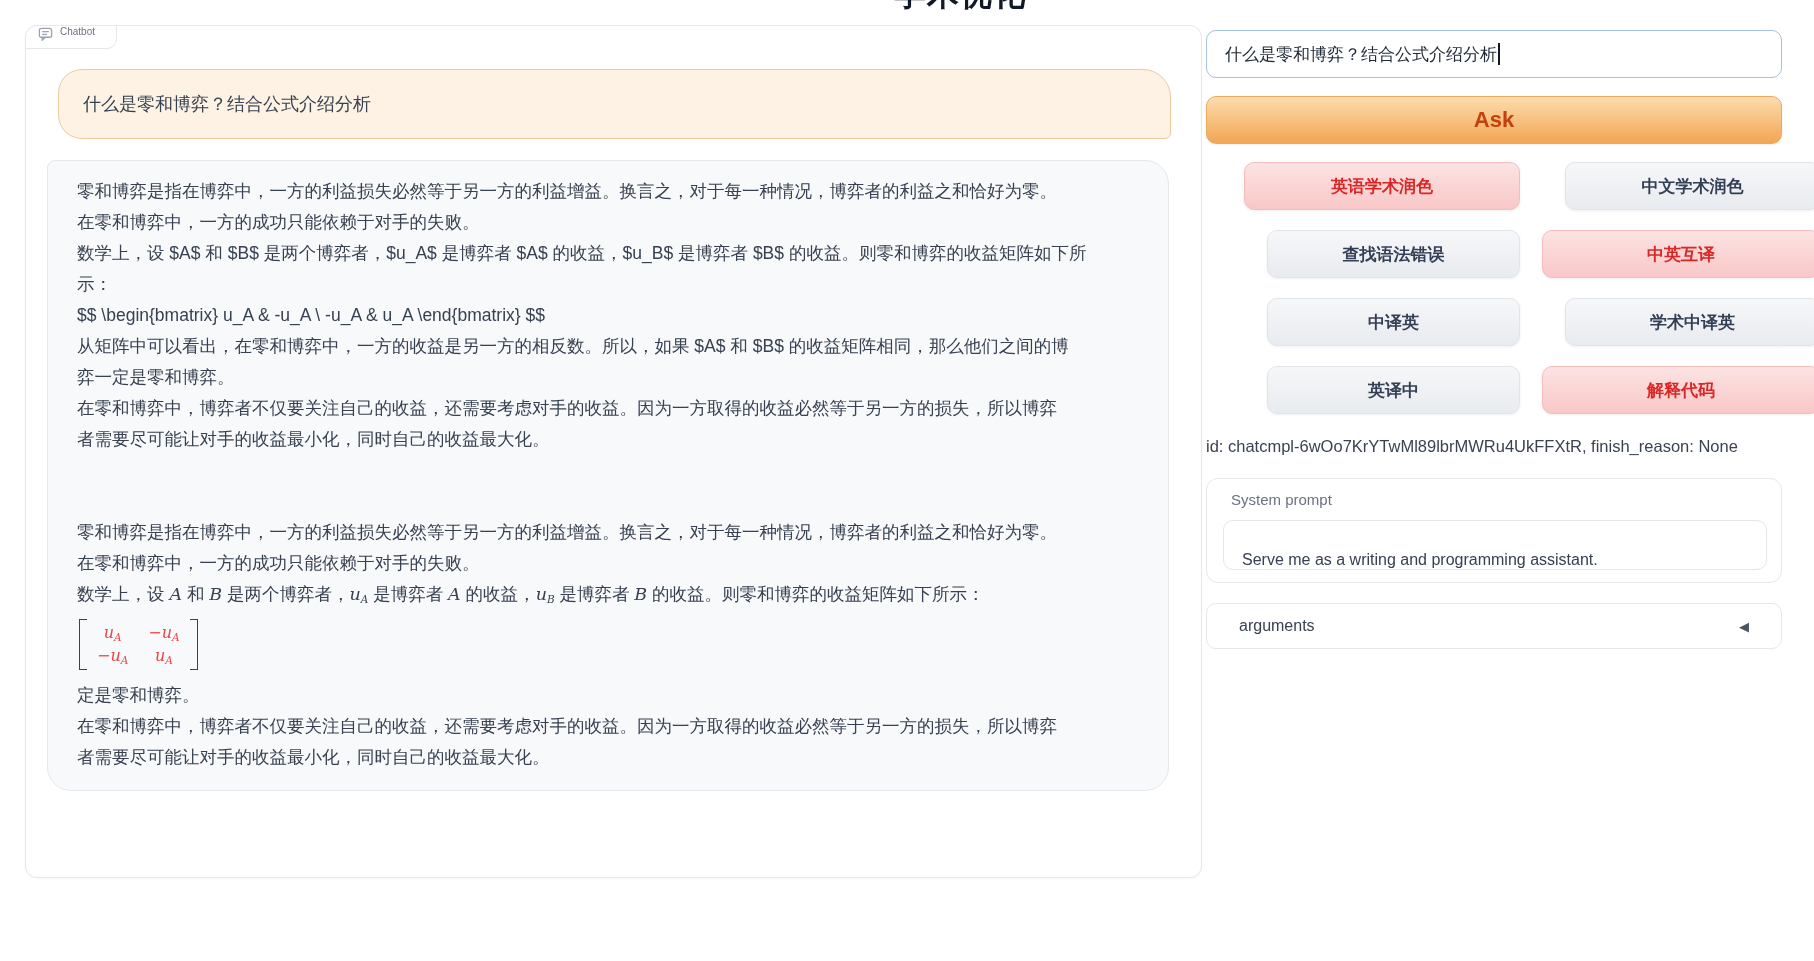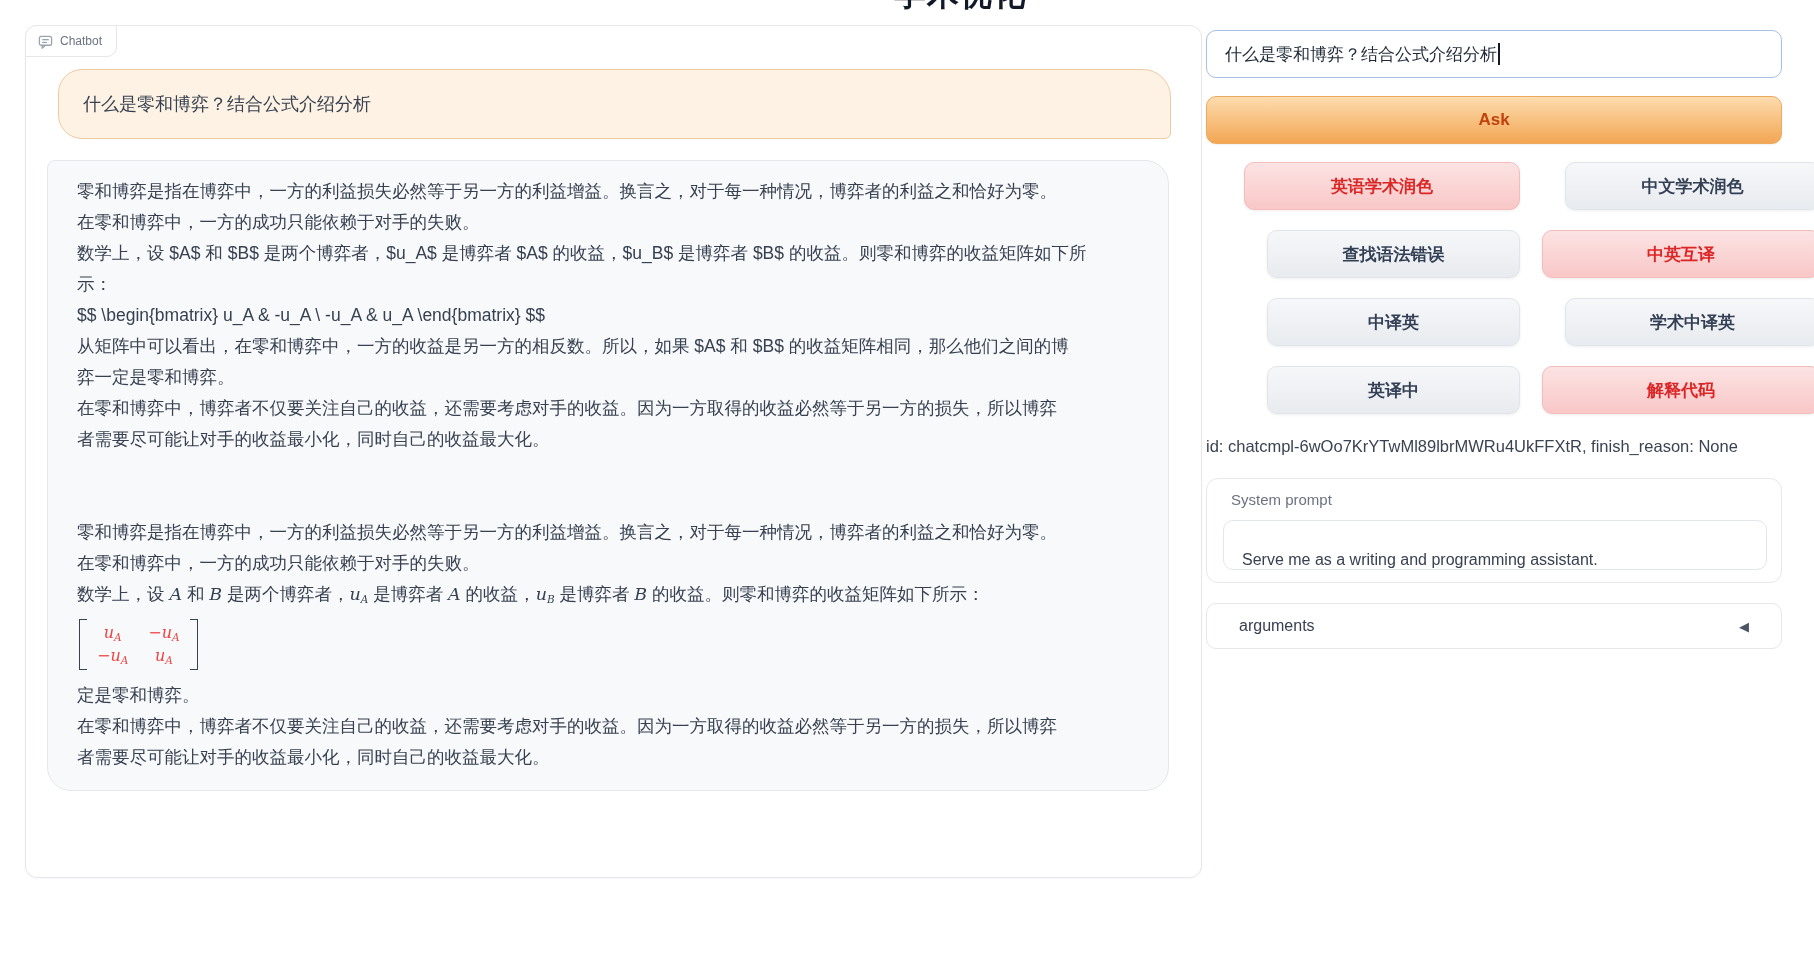--- a/index.html
+++ b/index.html
@@ -15,25 +15,25 @@
     text-align:center;font-size:32px;font-weight:700;color:#111827;
     letter-spacing:1px;
   }
   
   .chat-panel{
     position:absolute;left:25px;top:25px;width:1175px;height:851px;
     background:#fff;border:1px solid #e5e7eb;border-radius:12px;
     box-shadow:0 1px 2px rgba(0,0,0,.03);
   }
   .chat-label{
-    position:absolute;left:-1px;top:-1px;width:92px;height:32px;
+    position:absolute;left:-1px;top:-1px;width:92px;height:24px;
     background:#fff;border:1px solid #e5e7eb;
     border-radius:12px 0 10px 0;
-    display:flex;align-items:center;gap:7px;padding-left:12px;box-sizing:border-box;
-    color:#6b7280;font-size:12px;
+    display:flex;align-items:flex-start;gap:7px;padding-left:12px;box-sizing:border-box;
+    color:#6b7280;font-size:10px;
   }
   .chat-label svg{flex:0 0 auto;}
   .user-bubble{
     position:absolute;left:32px;top:43px;width:1113px;height:70px;box-sizing:border-box;
     background:#fdf2e4;border:1px solid #edcaa0;
     border-radius:24px 28px 6px 24px;
     display:flex;align-items:center;padding:0 24px;
     font-size:18px;color:#374151;
   }
   .bot-bubble{
@@ -62,21 +62,21 @@
     position:absolute;left:1206px;top:30px;width:576px;height:48px;box-sizing:border-box;
     background:#fff;border:1px solid #a4c0e4;border-radius:10px;
     display:flex;align-items:center;padding:0 18px;
     font-size:17px;color:#1f2937;
   }
   .caret{display:inline-block;width:1.5px;height:22px;background:#111827;margin-left:1px;}
   .ask-btn{
     position:absolute;left:1206px;top:96px;width:576px;height:48px;box-sizing:border-box;
     background:linear-gradient(180deg,#fddcae 0%,#f2a654 100%);
     border:1px solid #ecaa5e;border-radius:10px;cursor:pointer;
-    font-size:17px;font-weight:700;color:#c2410c;
+    font-size:22px;font-weight:700;color:#c2410c;
     font-family:"Liberation Sans", sans-serif;
     box-shadow:0 1px 2px rgba(0,0,0,.06);
   }
   .fn-grid{
     position:absolute;left:1244px;top:162px;width:576px;
     display:grid;grid-template-columns:276px 278px;column-gap:22px;row-gap:20px;
   }
   .fn-btn{
     height:48px;border-radius:10px;cursor:pointer;
     font-size:17px;font-weight:600;

